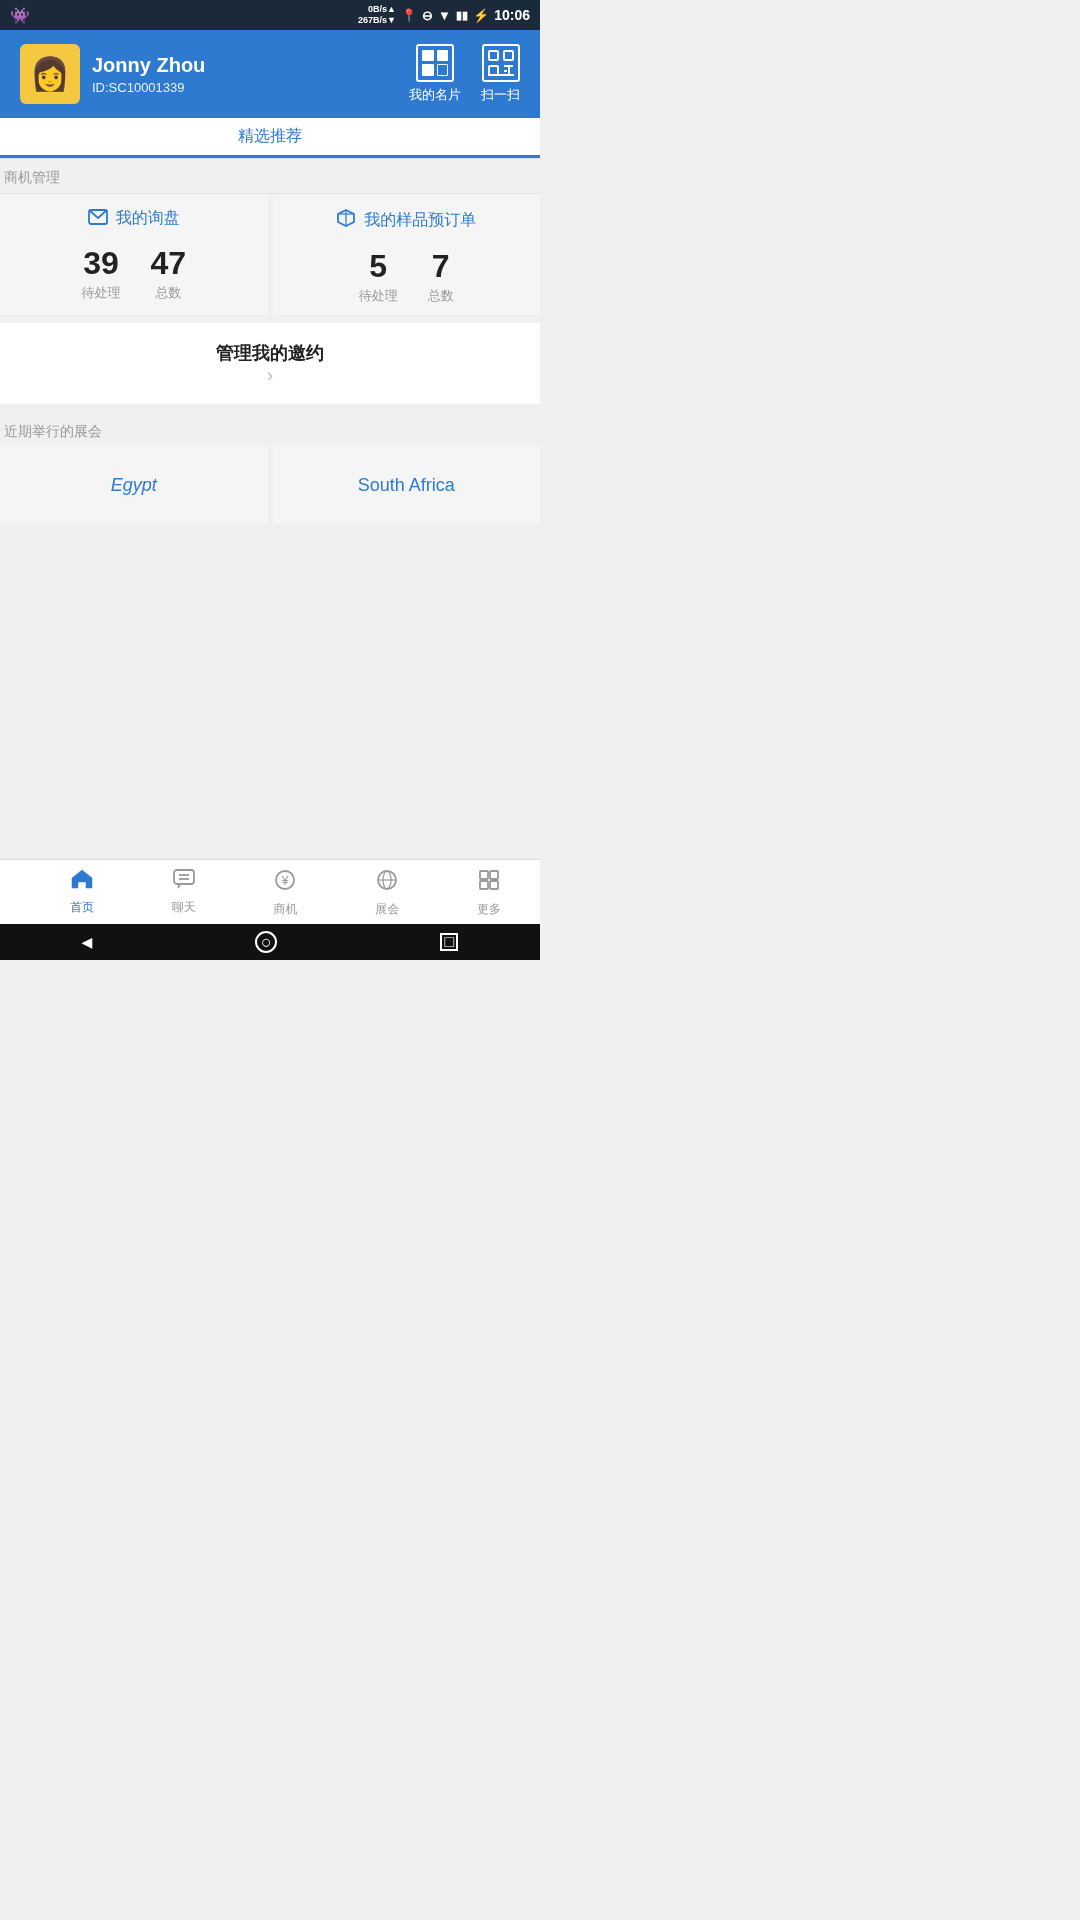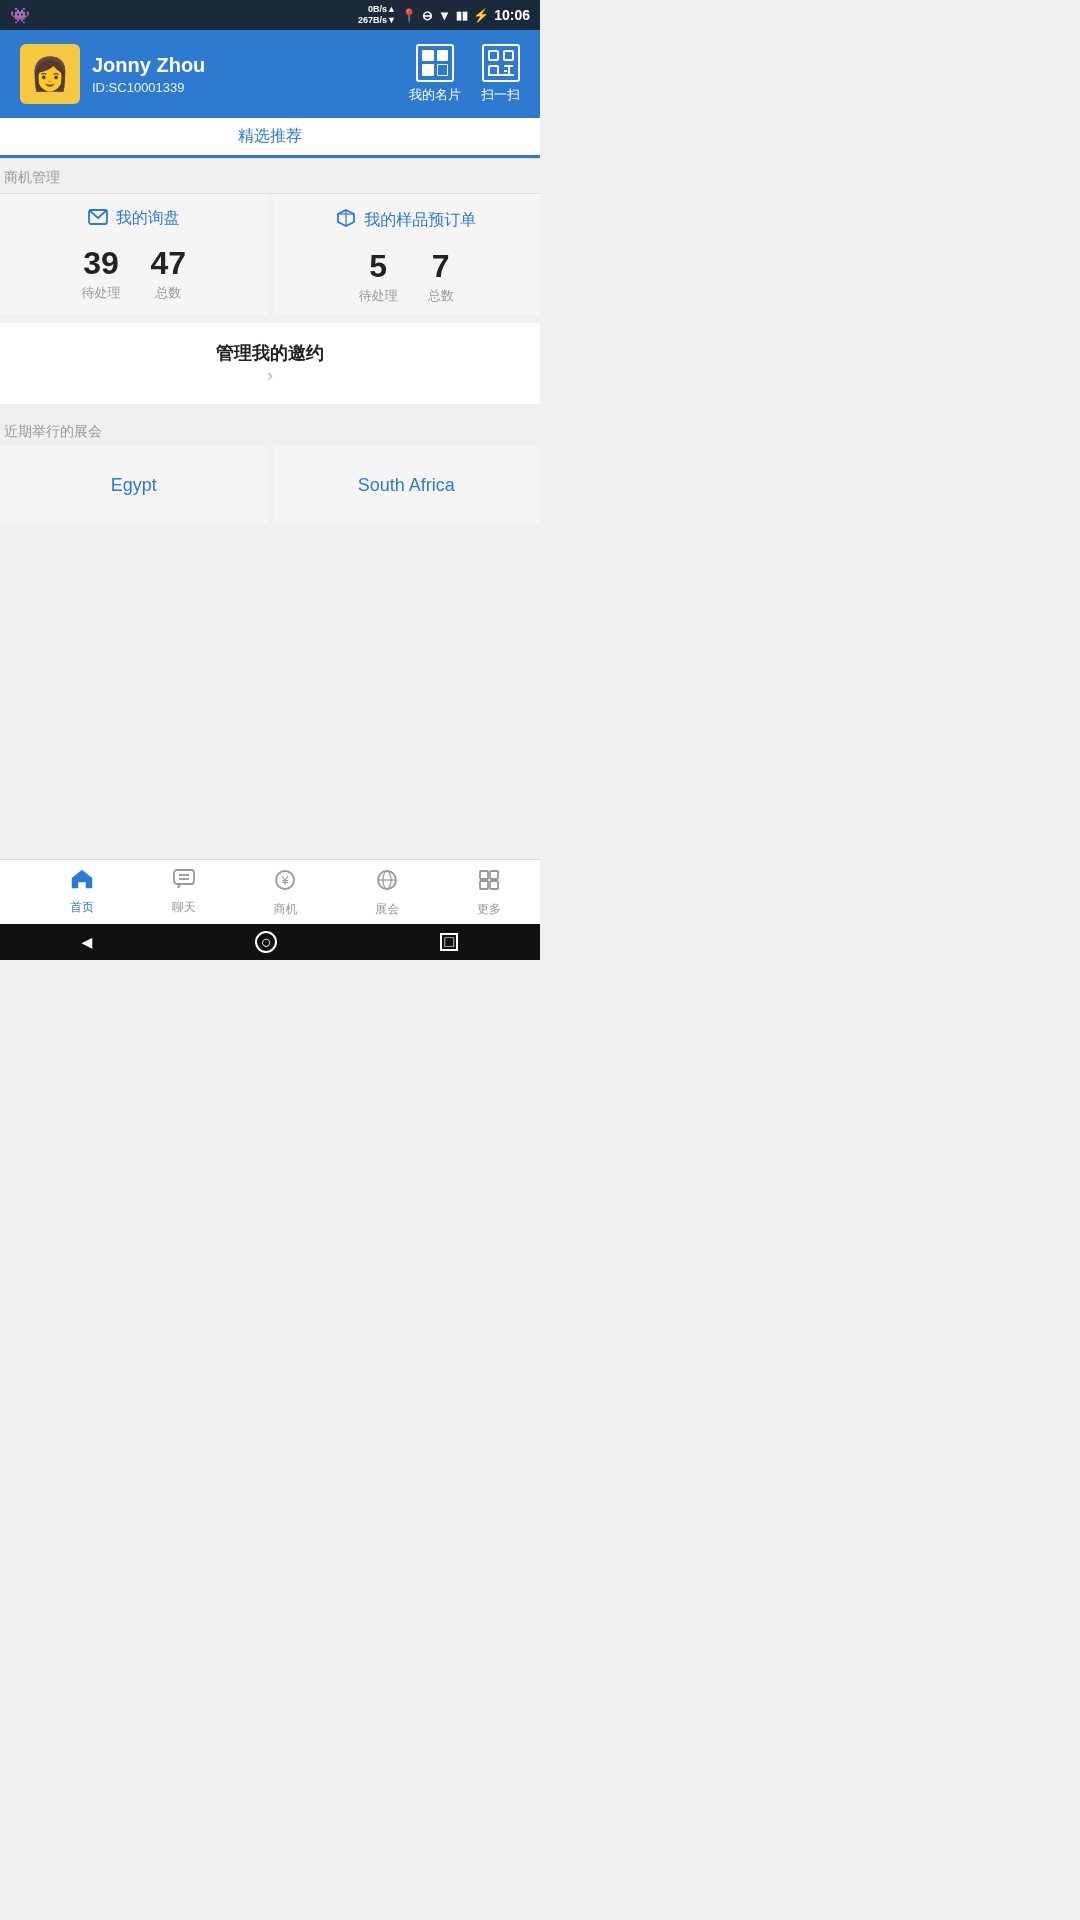--- a/index.html
+++ b/index.html
@@ -177,21 +177,21 @@
     .expo-card {
       flex: 1;
       background: #f5f5f5;
       padding: 28px 16px;
       display: flex; align-items: center; justify-content: center;
       font-size: 18px;
       color: #2e7ad1;
       cursor: pointer;
       font-weight: 500;
     }
-    .expo-card:first-child { border-right: 5px solid #f0f0f0; }
+    .expo-card:first-child { border-right: 5px solid #f0f0f0; font-style: italic; }
 
     
     .bottom-nav {
       background: white;
       border-top: 1px solid #ddd;
       display: flex;
       flex-shrink: 0;
     }
     .nav-item {
       flex: 1;

